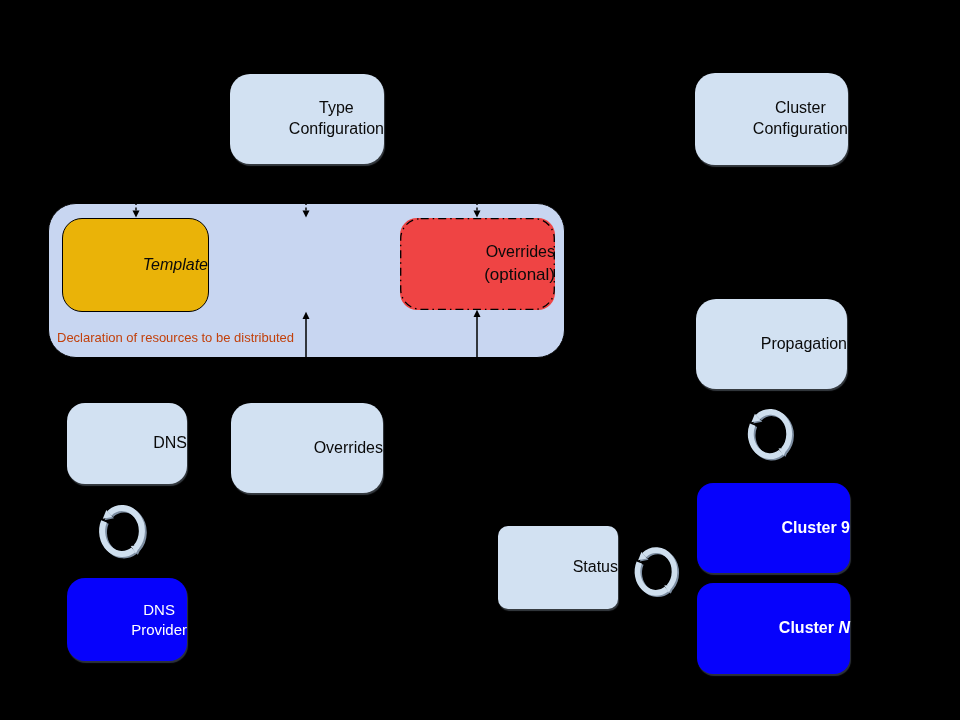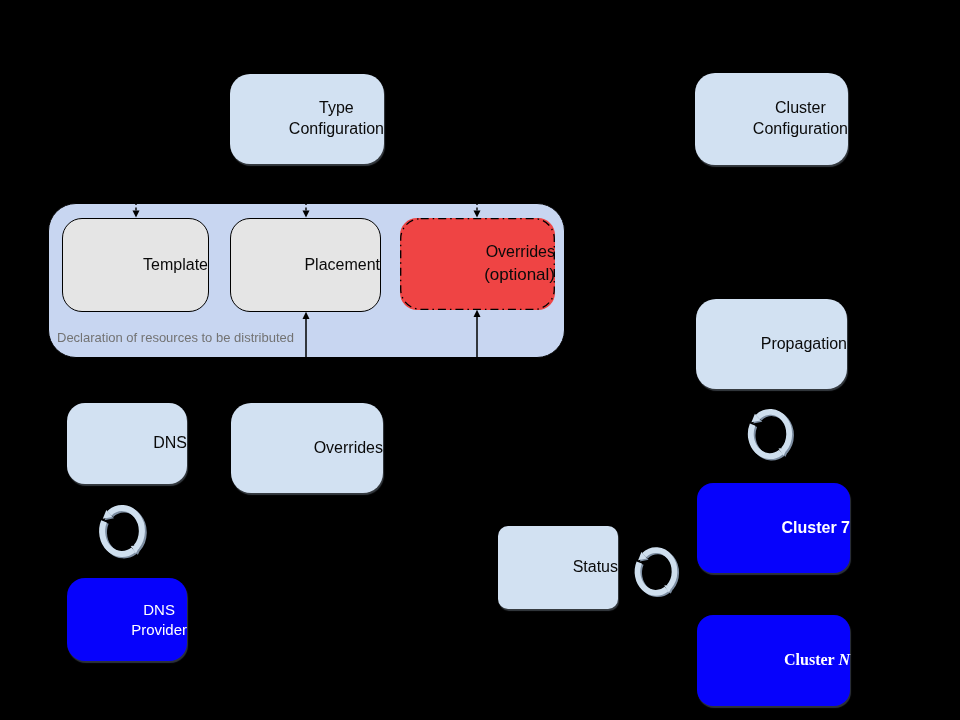--- a/index.html
+++ b/index.html
@@ -21,59 +21,60 @@
     white-space:pre-line;
     line-height:1.3;
     box-sizing:border-box;
     border-radius:20px;
   }
   .light {
     background:#d2e1f2;
     box-shadow:1px 2px 1px rgba(120,130,145,0.45);
   }
   .inner {
-    background:#e5e5e5;
+    background:#eab308;
     border:1.3px solid #000;
+    font-style:italic;
   }
   .blue {
     background:#0602fc;
     color:#ffffff;
     font-weight:bold;
     box-shadow:1px 2px 1px rgba(90,100,120,0.5);
   }
   .blue.regular { font-weight:normal; font-size:15px; }
 
   #container-box {
     position:absolute;
     left:48px; top:203px; width:517px; height:155px;
     background:#c8d6f1;
     border:1.4px solid #000;
     border-radius:28px;
     box-sizing:border-box;
   }
   #container-caption {
     position:absolute;
     left:57px; top:330px;
-    font-size:13px; color:#737373;
+    font-size:13px; color:#c2410c;
   }
 
   #type-config      { left:230px; top:74px;  width:154px; height:90px; }
   #cluster-config   { left:695px; top:73px;  width:153px; height:92px; }
   #template-box     { left:62px;  top:218px; width:147px; height:94px; }
   #placement-box    { left:230px; top:218px; width:151px; height:94px; }
   #overrides-box    { left:400px; top:218px; width:155px; height:92px; background:#ef4444;border-radius:17px; }
   #overrides-box .sub { font-size:17px; margin-top:2px; }
   #dns-box          { left:67px;  top:403px; width:120px; height:81px; border-radius:18px; }
   #scheduling-box   { left:231px; top:403px; width:152px; height:90px; }
   #propagation-box  { left:696px; top:299px; width:151px; height:90px; }
   #dns-provider-box { left:67px;  top:578px; width:120px; height:83px; border-radius:18px; }
   #policy-box       { left:247px; top:578px; width:121px; height:84px; border-radius:18px; }
   #status-box       { left:498px; top:526px; width:120px; height:83px; border-radius:10px; }
   #cluster-1-box    { left:697px; top:483px; width:153px; height:90px; border-radius:16px; }
-  #cluster-n-box    { left:697px; top:615px; width:153px; height:91px; border-radius:16px;font-family:Liberation Serif, serif; }
+  #cluster-n-box    { left:697px; top:583px; width:153px; height:91px; border-radius:16px; }
   #cluster-n-box i  { font-style:italic; }
 
   .sync-icon { position:absolute; }
   #sync-dns         { left:93px;  top:493px; width:58px; height:76px; }
   #sync-propagation { left:742px; top:397px; width:56px; height:74px; }
   #sync-status      { left:629px; top:535px; width:54px; height:73px; }
 
   #overlay {
     position:absolute; inset:0;
     width:960px; height:720px;
@@ -82,23 +83,20 @@
 </style>
 </head>
 <body>
 
 <div class="stage">
 
   <div id="container-box"></div>
 
   <div class="box inner" id="template-box">
     <span>Template</span>
-  </div>
-  <div class="box inner" id="placement-box">
-    <span>Placement</span>
   </div>
   <div class="box" id="overrides-box">
     <span>Overrides</span>
     <span class="sub">(optional)</span>
   </div>
   <div id="container-caption">Declaration of resources to be distributed</div>
 
   <div class="box light" id="type-config">
     <span>Type
 Configuration</span>
@@ -118,21 +116,21 @@
   </div>
   <div class="box light" id="status-box">
     <span>Status</span>
   </div>
 
   <div class="box blue regular" id="dns-provider-box">
     <span>DNS
 Provider</span>
   </div>
   <div class="box blue" id="cluster-1-box">
-    <span>Cluster 7</span>
+    <span>Cluster 9</span>
   </div>
   <div class="box blue" id="cluster-n-box">
     <span><span>Cluster </span><i>N</i></span>
   </div>
 
   <svg width="0" height="0" style="position:absolute" aria-hidden="true">
     <defs>
       <symbol id="sync" viewBox="0 0 76 80">
 
         <g transform="translate(2.4,1.8)">

